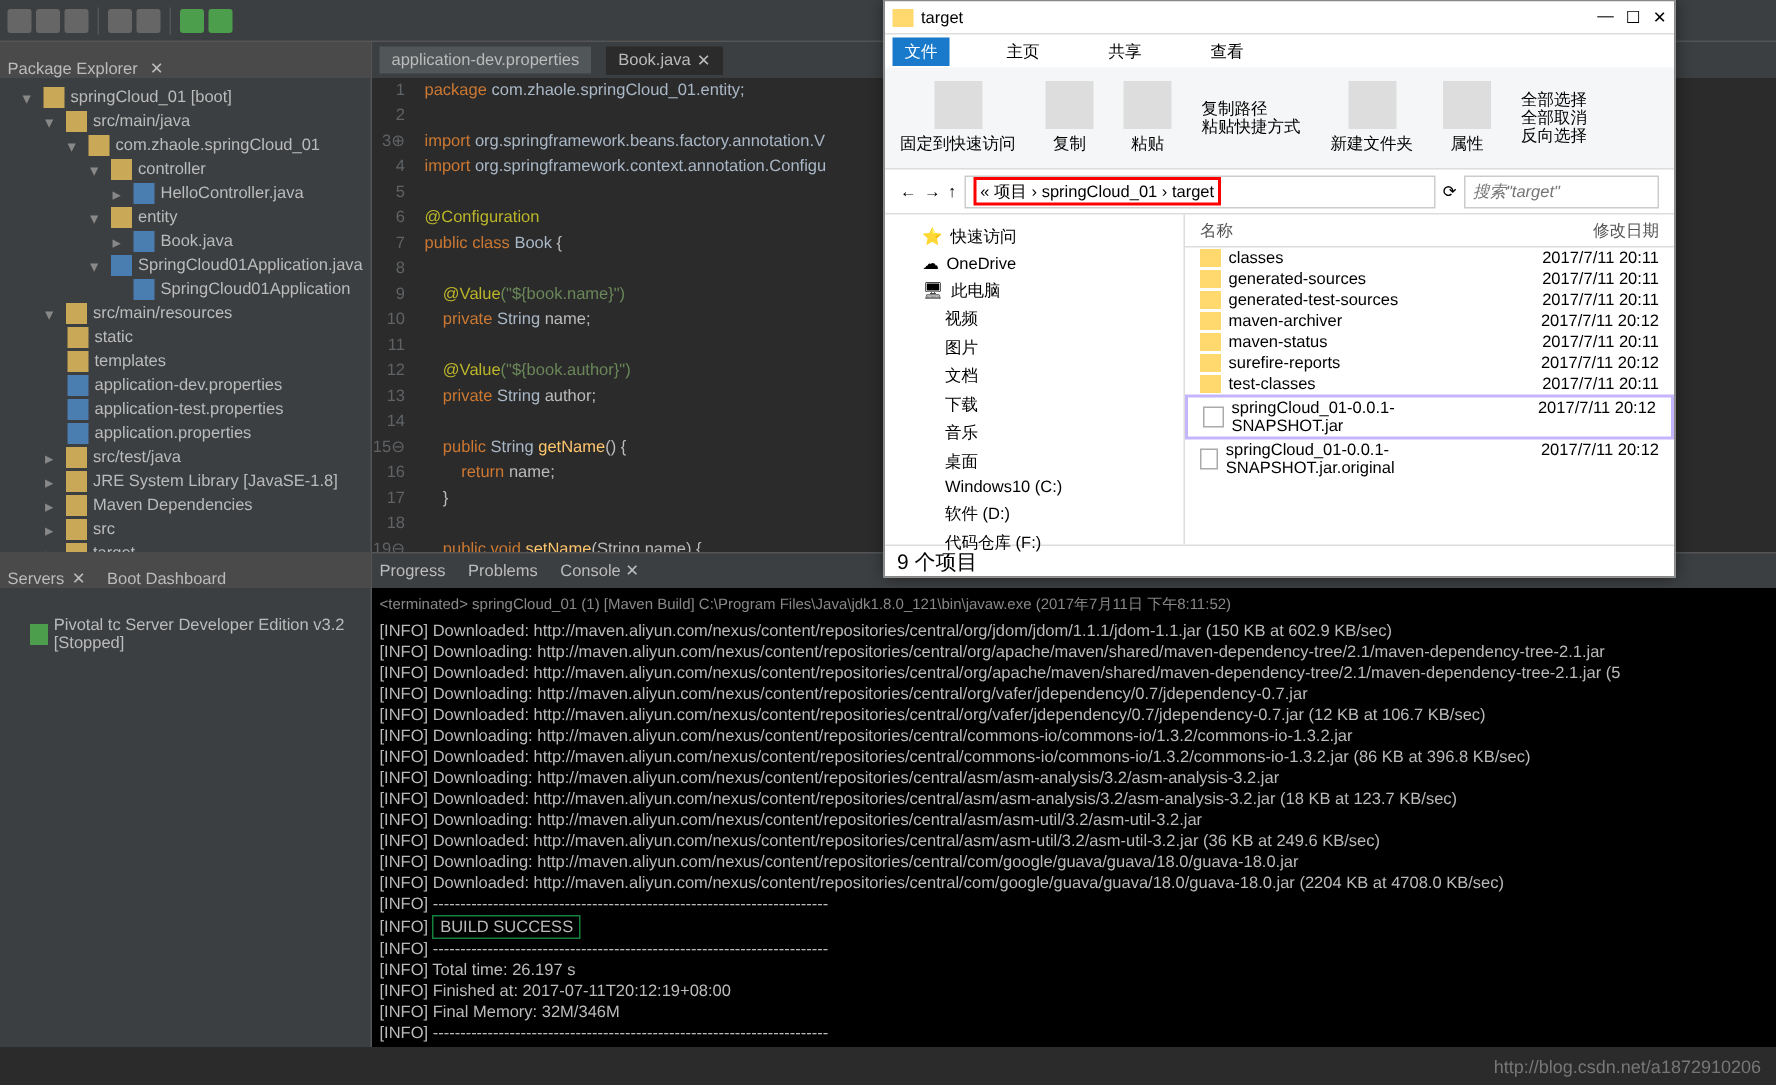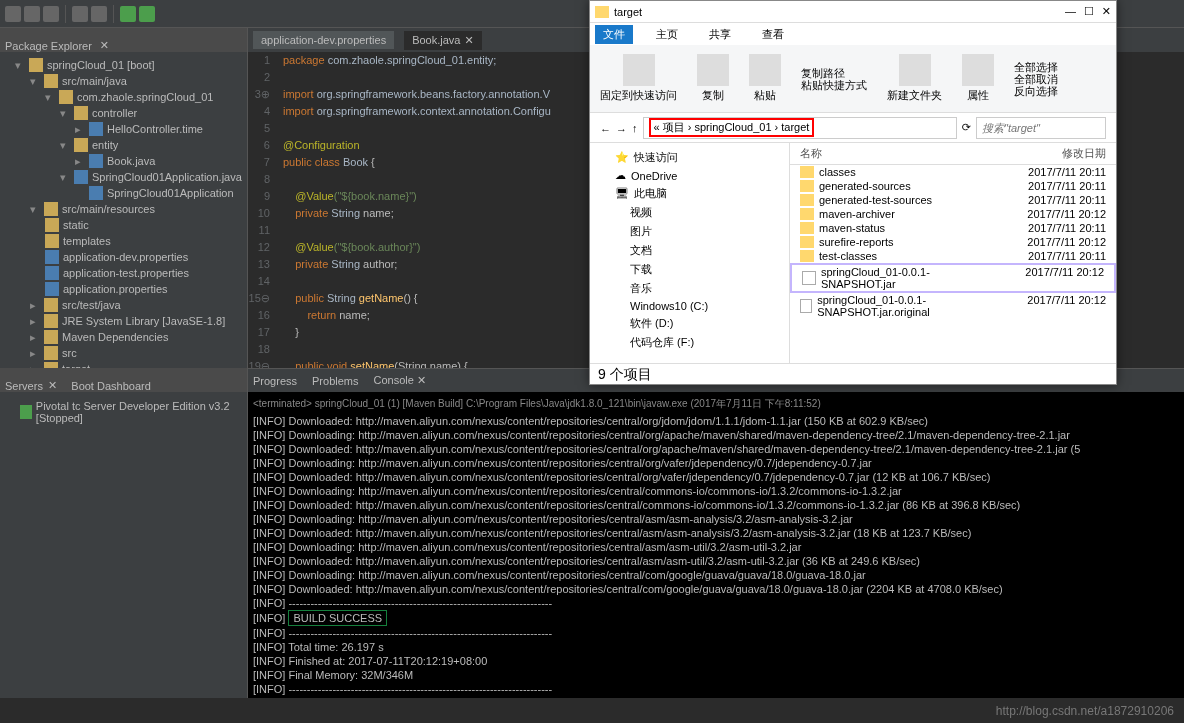--- a/index.html
+++ b/index.html
@@ -30,21 +30,21 @@
 .mth{color:#ffc66d}
 .bottom-area{height:330px;display:flex;flex-direction:column}
 .bottom-tabs{height:24px;background:#3c3f41;display:flex;align-items:center;padding:0 5px;gap:15px;border-top:1px solid #555}
 .console{flex:1;background:#000000;padding:5px;font-family:Consolas,monospace;font-size:11px;line-height:14px;overflow:hidden;color:#bbb}
 .console-header{color:#888;font-size:10px;padding-bottom:3px}
 .build-success{border:1px solid #15803d;padding:0 4px;display:inline-block}
 .servers-panel{width:248px;background:#3c3f41;border-right:1px solid #555;padding:5px;font-size:10px}
 .explorer-window{position:absolute;top:0;left:589px;width:528px;height:385px;background:#fff;color:#000;border:1px solid #888;box-shadow:0 0 10px rgba(0,0,0,0.5);font-size:12px}
 .exp-titlebar{height:22px;background:#fff;display:flex;align-items:center;padding:0 5px;border-bottom:1px solid #ddd}
 .exp-titlebar-right{margin-left:auto;display:flex;gap:8px}
-.exp-tabs{height:22px;display:flex;align-items:center;padding:0 5px;gap:15px;font-size:11px}
+.exp-tabs{height:22px;display:flex;align-items:center;padding:0 5px;gap:30px;font-size:11px}
 .exp-tab{padding:2px 8px}
 .exp-tab.active{background:#1979ca;color:#fff}
 .exp-ribbon{height:68px;background:#f5f6f7;border-bottom:1px solid #ddd;display:flex;align-items:center;padding:0 10px;gap:20px;font-size:10px}
 .ribbon-group{display:flex;flex-direction:column;align-items:center;gap:2px}
 .ribbon-icon{width:32px;height:32px;background:#ddd}
 .exp-address{height:30px;display:flex;align-items:center;padding:0 10px;gap:5px;border-bottom:1px solid #ddd}
 .address-bar{flex:1;border:1px solid #ccc;height:22px;display:flex;align-items:center;padding:0 5px;font-size:11px}
 .address-highlight{border:2px solid red;padding:0 3px}
 .search-bar{width:130px;border:1px solid #ccc;height:22px;padding:0 5px;color:#888;font-style:italic;font-size:11px}
 .exp-body{display:flex;height:220px}
@@ -99,21 +99,21 @@
           <span>com.zhaole.springCloud_01</span>
         </div>
       <div class="tree-item" style="padding-left:60px">
           <span class="arrow">▾</span>
           <span class="tree-icon folder-icon"></span>
           <span>controller</span>
         </div>
       <div class="tree-item" style="padding-left:75px">
           <span class="arrow">▸</span>
           <span class="tree-icon file-icon"></span>
-          <span>HelloController.time</span>
+          <span>HelloController.java</span>
         </div>
       <div class="tree-item" style="padding-left:60px">
           <span class="arrow">▾</span>
           <span class="tree-icon folder-icon"></span>
           <span>entity</span>
         </div>
       <div class="tree-item" style="padding-left:75px">
           <span class="arrow">▸</span>
           <span class="tree-icon file-icon"></span>
           <span>Book.java</span>
@@ -223,21 +223,21 @@
         <div>&nbsp;&nbsp;&nbsp;&nbsp;<span class="kw">public </span><span class="cls">String</span><span class="mth"> getAuthor</span>() {</div>
         <div>&nbsp;&nbsp;&nbsp;&nbsp;&nbsp;&nbsp;&nbsp;&nbsp;<span class="kw">return </span><span>author;</span></div>
       </div>
     </div>
   </div>
 </div>
 
 <div class="bottom-area">
   <div style="display:flex;height:100%">
     <div class="servers-panel">
-      <div class="panel-header" style="margin:-5px -5px 7px -5px">
+      <div class="panel-header" style="margin:-5px -5px 18px -5px">
         <span>Servers</span> ✕
         &nbsp;&nbsp;<span>Boot Dashboard</span>
       </div>
       <div class="tree-item">
           <span class="tree-icon" style="background:#4c9e4c"></span>
           <span>Pivotal tc Server Developer Edition v3.2  [Stopped]</span>
         </div>
     </div>
     <div style="flex:1;display:flex;flex-direction:column">
       <div class="bottom-tabs">
@@ -347,20 +347,23 @@
       <div class="sb-item" style="padding-left:35px">
           <span>文档</span>
         </div>
       <div class="sb-item" style="padding-left:35px">
           <span>下载</span>
         </div>
       <div class="sb-item" style="padding-left:35px">
           <span>音乐</span>
         </div>
       <div class="sb-item" style="padding-left:35px">
+          <span>桌面</span>
+        </div>
+      <div class="sb-item" style="padding-left:35px">
           <span>Windows10 (C:)</span>
         </div>
       <div class="sb-item" style="padding-left:35px">
           <span>软件 (D:)</span>
         </div>
       <div class="sb-item" style="padding-left:35px">
           <span>代码仓库 (F:)</span>
         </div>
     </div>
     <div class="exp-files">

